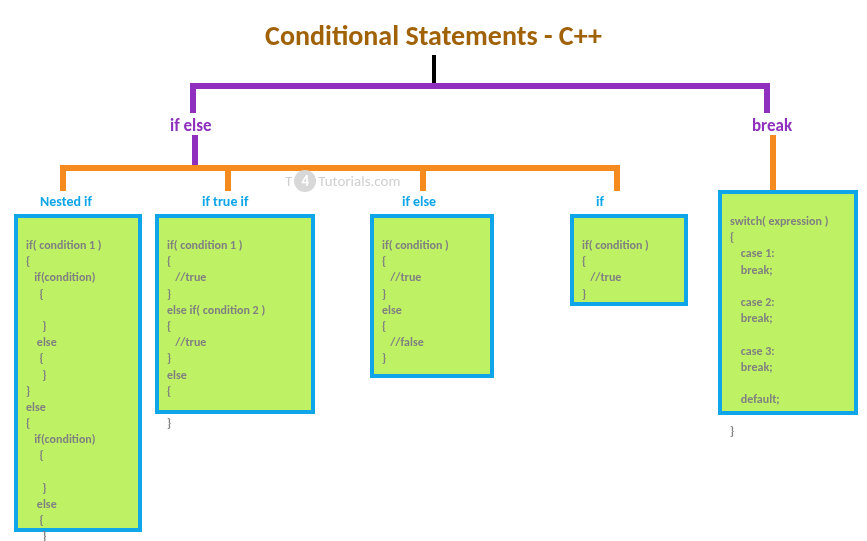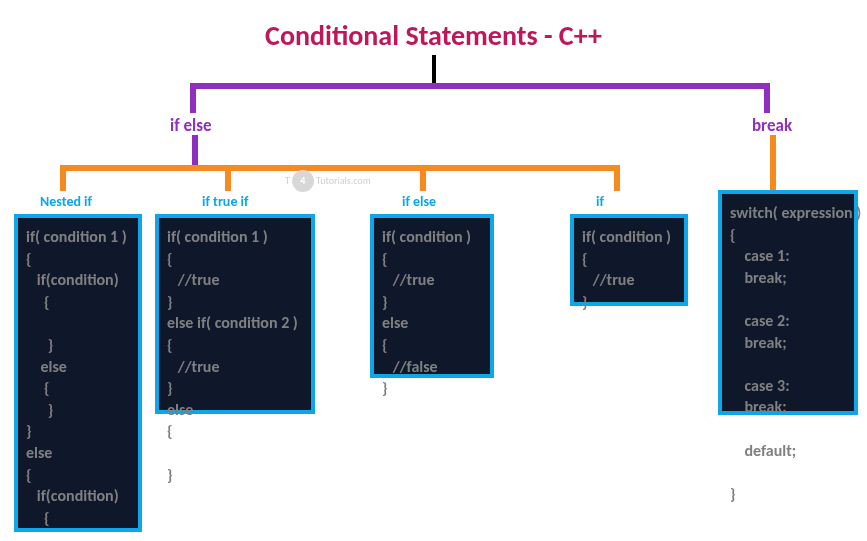--- a/index.html
+++ b/index.html
@@ -12,21 +12,21 @@
     overflow: hidden;
   }
   .title {
     position: absolute;
     top: 18px;
     left: 0;
     width: 100%;
     text-align: center;
     font-size: 28px;
     font-weight: 900;
-    color: #be185d;
+    color: #a16207;
   }
   
   .root-stub {
     position: absolute;
     top: 55px;
     left: 432px;
     width: 4px;
     height: 28px;
     background: #000;
   }
@@ -103,39 +103,39 @@
     font-weight: 700;
     color: #0ea5e9;
   }
   .cl1 { left: 40px; }
   .cl2 { left: 202px; }
   .cl3 { left: 402px; }
   .cl4 { left: 596px; }
   .code-box {
     position: absolute;
     border: 4px solid #0ea5e9;
-    background: #0f172a;
-    padding: 8px 8px;
-    font-size: 16px;
+    background: #bef264;
+    padding: 19px 8px;
+    font-size: 12px;
     color: #808080;
     font-weight: 600;
     line-height: 1.35;
     white-space: pre;
     font-family: Calibri, Arial, sans-serif;
   }
   .cb1 { top: 214px; left: 14px; width: 128px; height: 318px; }
   .cb2 { top: 214px; left: 155px; width: 160px; height: 200px; }
   .cb3 { top: 214px; left: 370px; width: 124px; height: 164px; }
   .cb4 { top: 214px; left: 570px; width: 118px; height: 92px; }
   .cb5 { top: 190px; left: 718px; width: 140px; height: 225px; }
   .watermark {
     position: absolute;
     top: 170px;
     left: 285px;
-    font-size: 10px;
+    font-size: 15px;
     color: #d0d0d0;
     font-weight: 400;
   }
   .watermark-circle {
     display: inline-block;
     width: 22px;
     height: 22px;
     border-radius: 50%;
     background: #d8d8d8;
     color: #fff;

